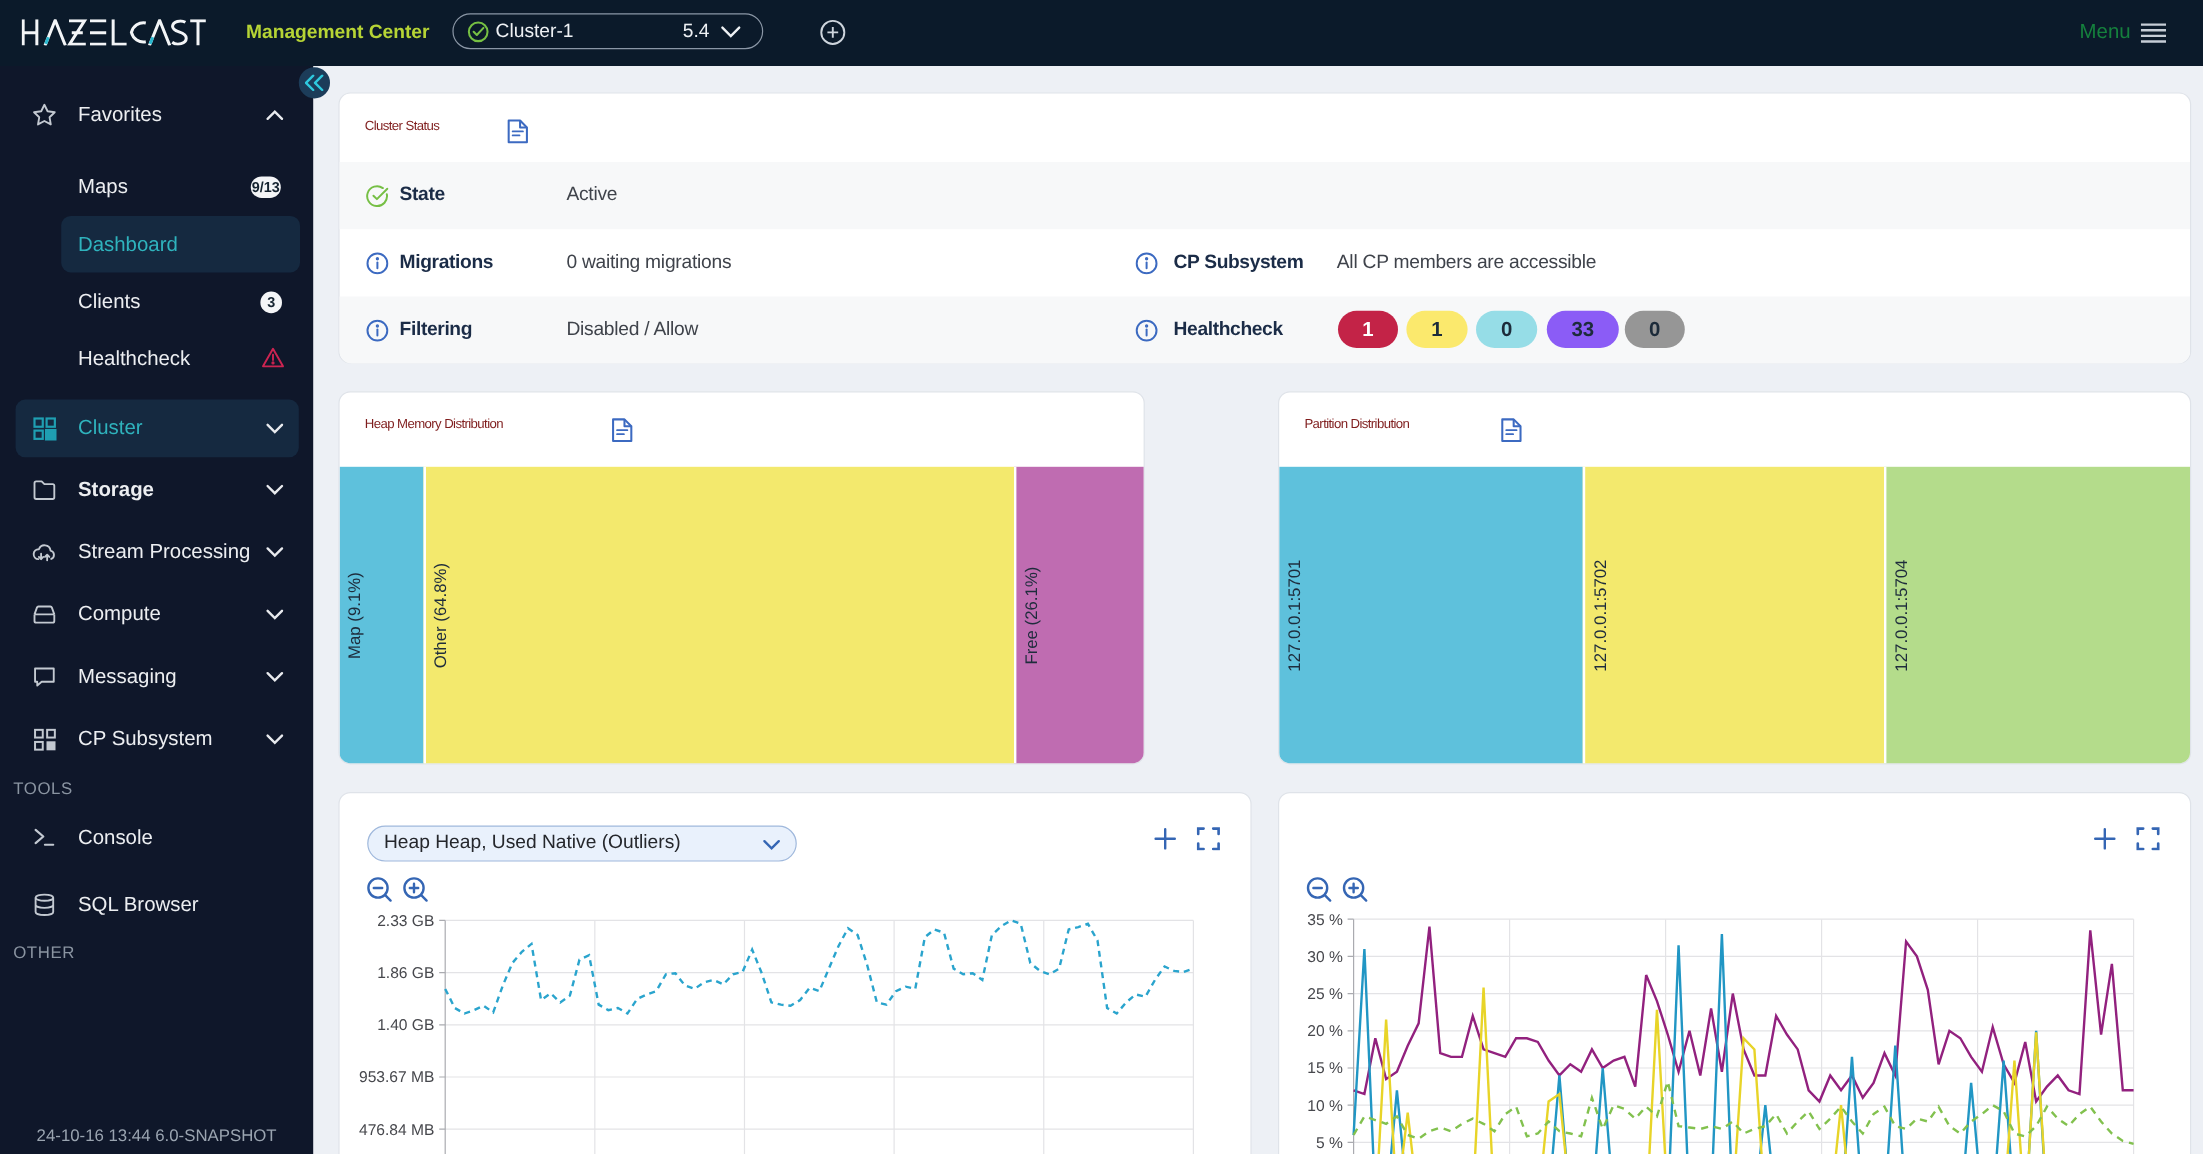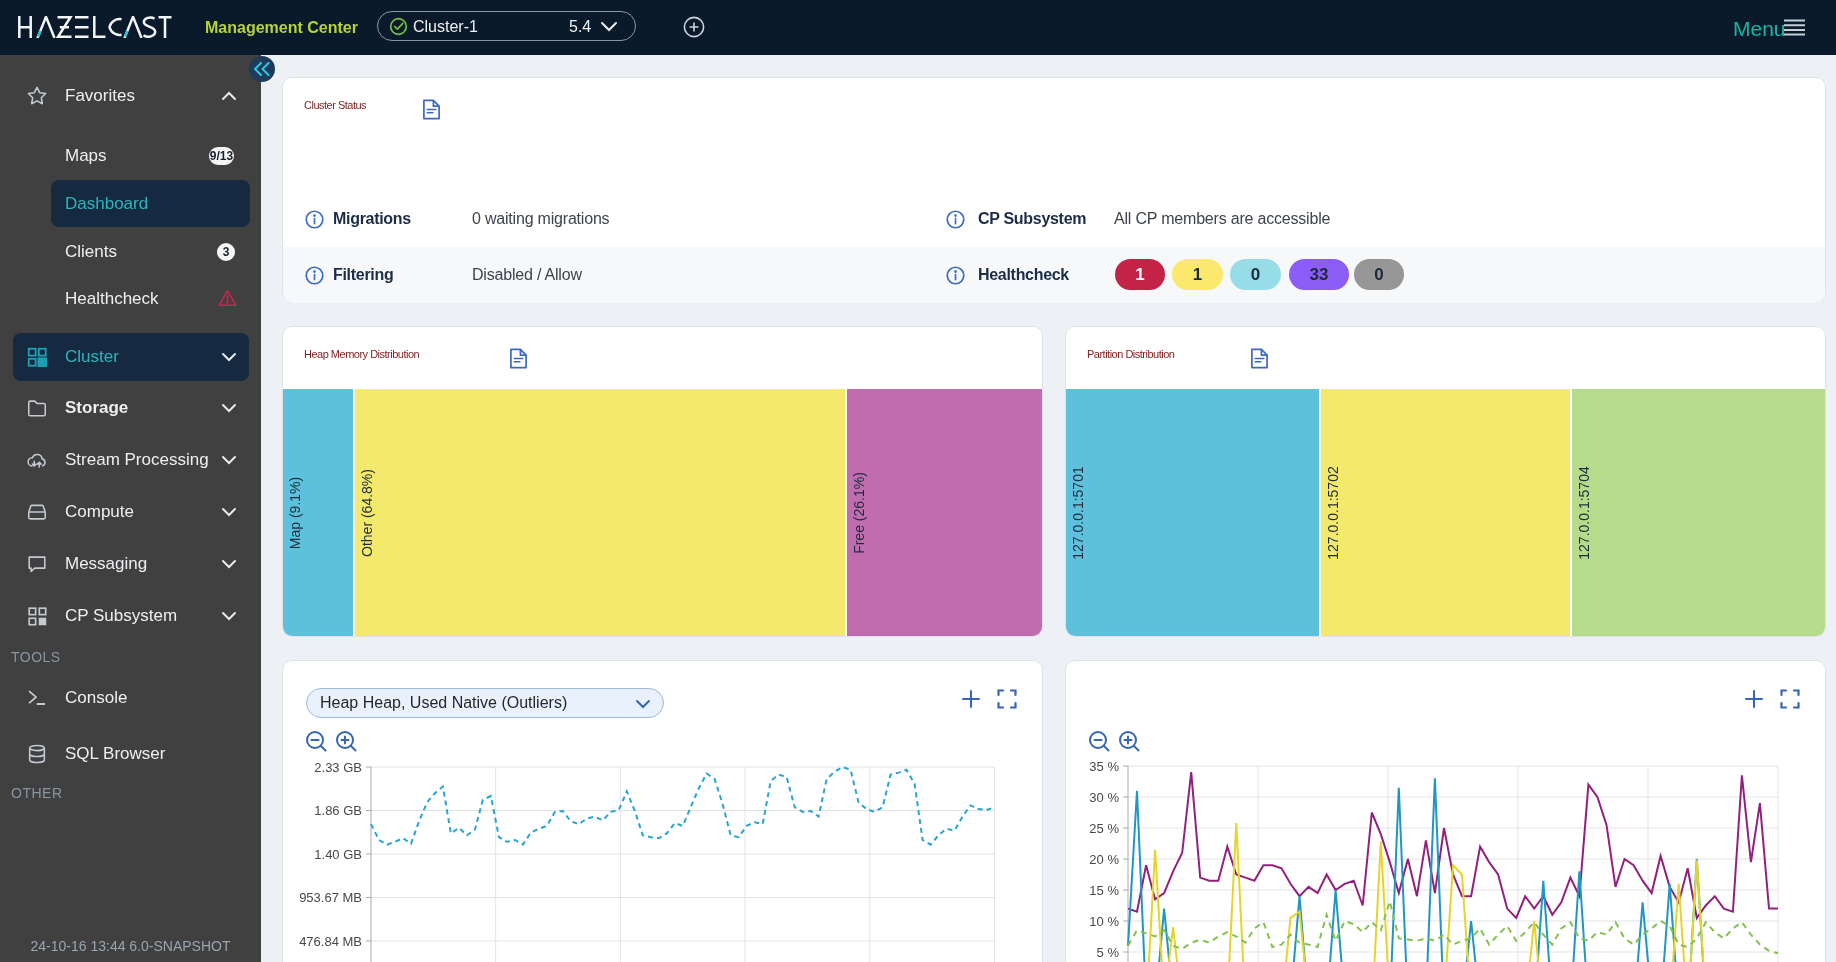--- a/index.html
+++ b/index.html
@@ -3,23 +3,23 @@
 <meta charset="utf-8">
 <style>
 * { margin:0; padding:0; box-sizing:border-box; }
 html,body { width:1836px; height:962px; overflow:hidden; background:#edf0f5; font-family:"Liberation Sans", sans-serif; }
 
 #topbar { position:absolute; left:0; top:0; width:1836px; height:55px; background:#0b1a2a; }
 #mc-title { position:absolute; left:205px; top:19px; font-size:16px; font-weight:bold; color:#b6d435; }
 #cluster-pill { position:absolute; left:377px; top:11px; width:259px; height:30px; border:1px solid #8b97a6; border-radius:15px; }
 #cluster-pill .cname { position:absolute; left:35px; top:6px; color:#eef1f4; font-size:16px; }
 #cluster-pill .cver { position:absolute; left:191px; top:6px; color:#eef1f4; font-size:16px; }
-#menu-label { position:absolute; left:1733px; top:17px; color:#14b8a6; font-size:21px; }
-
-#sidebar { position:absolute; left:0; top:55px; width:261px; height:907px; background:#404040; }
+#menu-label { position:absolute; left:1733px; top:17px; color:#15803d; font-size:17px; }
+
+#sidebar { position:absolute; left:0; top:55px; width:261px; height:907px; background:#0f172a; }
 .side-item { position:absolute; left:0; width:261px; height:48px; }
 .side-item .lbl { position:absolute; left:65px; top:50%; transform:translateY(-50%); font-size:17px; color:#eceef1; }
 .side-item .lbl.teal { color:#2fb3bd; }
 .side-item .ic { position:absolute; left:26px; top:50%; transform:translateY(-50%); width:22px; height:22px; }
 .side-item .chev { position:absolute; left:219px; top:50%; transform:translateY(-50%); width:20px; height:20px; }
 .side-hl { position:absolute; left:13px; width:236px; border-radius:8px; background:#152940; }
 .badge-pill { position:absolute; font-size:12px; font-weight:bold; color:#14222f; background:#f4f5f7; border-radius:9px; text-align:center; }
 .sec-label { position:absolute; left:11px; font-size:14px; color:#8a94a1; letter-spacing:0.5px; }
 #side-ts { position:absolute; left:0; width:261px; top:883px; text-align:center; color:#9aa4b0; font-size:14px; }
 #collapse-btn { position:absolute; left:249px; top:56px; width:26px; height:26px; border-radius:50%; background:#1c3c59; }
@@ -27,21 +27,21 @@
 .card { position:absolute; background:#fff; border:1px solid #dfe3e9; border-radius:10px; }
 .card-title { position:absolute; left:21px; font-size:11px; color:#7f1d1d; letter-spacing:-0.5px; }
 
 #cs-card { left:282px; top:77px; width:1544px; height:226px; }
 .cs-row { position:absolute; left:0; width:1542px; height:56px; }
 .cs-row.gray { background:#f7f8f9; }
 .cs-label { position:absolute; font-size:16px; font-weight:bold; color:#1b2c47; letter-spacing:-0.3px; top:50%; transform:translateY(-50%); }
 .cs-val { position:absolute; font-size:16px; color:#3f434b; letter-spacing:-0.2px; top:50%; transform:translateY(-50%); }
 .hbadge { position:absolute; top:12px; height:31px; border-radius:16px; text-align:center; font-size:17px; font-weight:bold; line-height:31px; color:#1c2b3a; }
 
-#heap-card { left:282px; top:326px; width:761px; height:311px; overflow:hidden; }
+#heap-card { left:282px; top:326px; width:672px; height:311px; overflow:hidden; }
 #part-card { left:1065px; top:326px; width:761px; height:311px; overflow:hidden; }
 .seg { position:absolute; top:62px; height:248px; }
 .seg.sep { border-left:2px solid #fff; }
 .seg .vlab { position:absolute; left:4px; top:50%; transform:translateY(-50%) rotate(180deg); writing-mode:vertical-rl; font-size:14px; color:#1e2c3c; white-space:nowrap; }
 
 #chart1 { left:282px; top:660px; width:761px; height:350px; overflow:hidden; }
 #chart2 { left:1065px; top:660px; width:761px; height:350px; overflow:hidden; }
 .dd { position:absolute; left:23px; top:27px; width:358px; height:30px; background:#e9f1fc; border:1px solid #9fb8dc; border-radius:15px; }
 .dd .dtxt { position:absolute; left:13px; top:5px; font-size:16px; color:#25272c; }
 </style>
@@ -206,20 +206,28 @@
     </svg>
 </div>
 
 <div class="card" id="cs-card">
   <div class="card-title" style="top:21px;">Cluster Status</div>
   <svg style="position:absolute;left:139px;top:21px" width="19" height="21" viewBox="0 0 20 22" fill="none" stroke="#3c6ac1" stroke-width="1.8" stroke-linejoin="round">
       <path d="M2 1.5 h10 l6 6 v13 h-16 z"></path>
       <path d="M12 1.5 v6 h6" fill="none"></path>
       <path d="M5.5 11 h9 M5.5 14.5 h6" stroke-linecap="round" stroke-width="1.6"></path>
     </svg>
+  <div class="cs-row gray" style="top:57px;">
+    <svg style="position:absolute;left:22px;top:19px" width="19" height="19" viewBox="0 0 23 23" fill="none" stroke="#76bf45" stroke-width="2">
+        <path d="M21 9.5 a10 10 0 1 1-4-6.2" stroke-linecap="round"></path>
+        <path d="M7.5 11 l3.5 3.5 L21.5 4" stroke-linecap="round" stroke-linejoin="round"></path>
+      </svg>
+    <div class="cs-label" style="left:50px;">State</div>
+    <div class="cs-val" style="left:189px;">Active</div>
+  </div>
   <div class="cs-row" style="top:113px;padding-left:20px;">
     <svg style="position:absolute;left:22px;top:19px" width="19" height="19" viewBox="0 0 23 23" fill="none" stroke="#3c6ac1" stroke-width="2">
         <circle cx="11.5" cy="11.5" r="10"></circle>
         <path d="M11.5 10.5 v6" stroke-linecap="round"></path>
         <circle cx="11.5" cy="6.8" r="0.7" fill="#3c6ac1"></circle>
       </svg>
     <div class="cs-label" style="left:50px;">Migrations</div>
     <div class="cs-val" style="left:189px;">0 waiting migrations</div>
     <svg style="position:absolute;left:663px;top:19px" width="19" height="19" viewBox="0 0 23 23" fill="none" stroke="#3c6ac1" stroke-width="2">
         <circle cx="11.5" cy="11.5" r="10"></circle>

